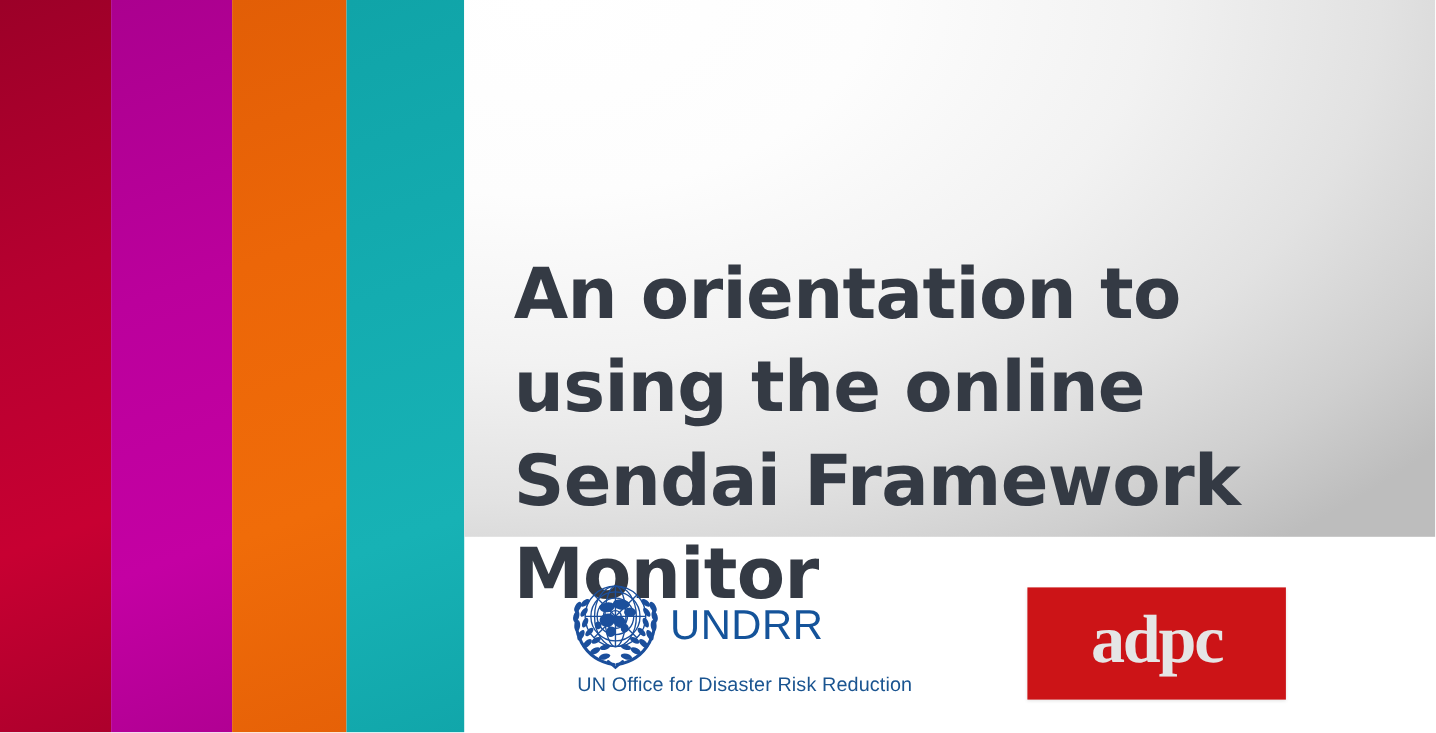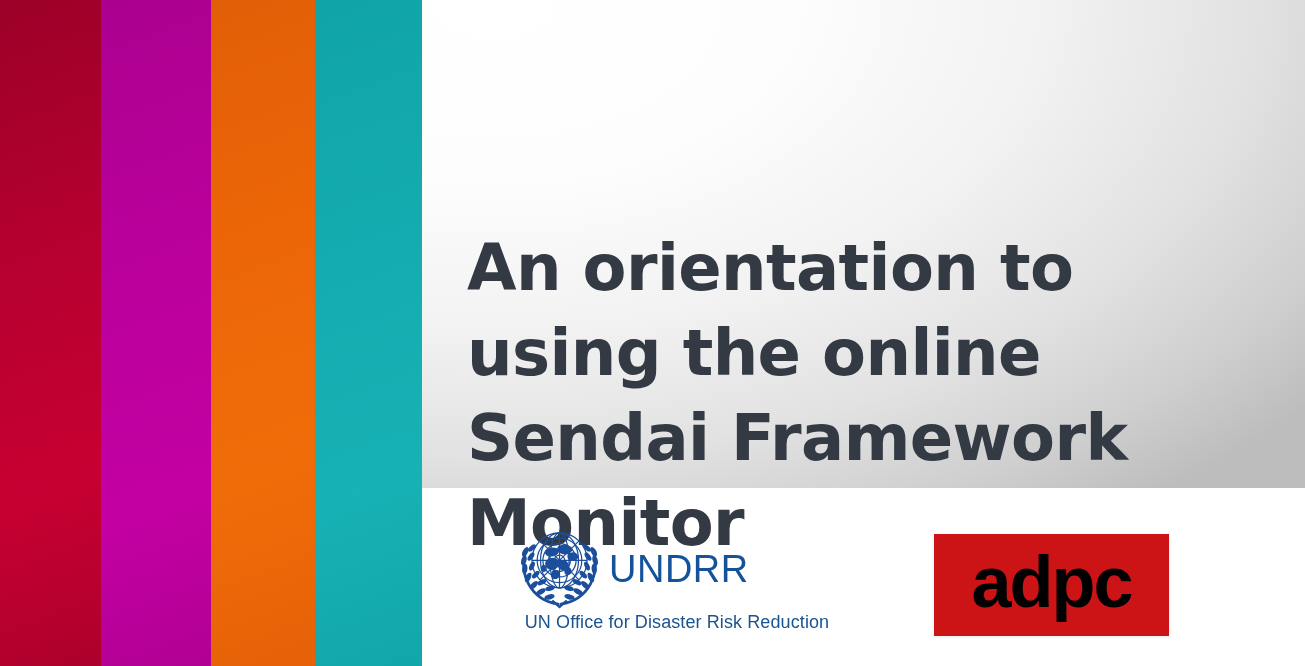--- a/index.html
+++ b/index.html
@@ -122,25 +122,25 @@
     top: 14px;
     width: 235px;
     height: 102px;
     background: #cc1417;
     display: flex;
     align-items: center;
     justify-content: center;
     box-shadow: 0 1px 3px rgba(0,0,0,0.10);
   }
   .adpc-word {
-    font-family: Liberation Sans, sans-serif;
+    font-family: Liberation Serif, serif;
     font-weight: 700;
-    font-size: 72px;
+    font-size: 62px;
     line-height: 76px;
-    color: #000000;
+    color: #e5e5e5;
     letter-spacing: -2px;
     margin-top: -6px;
   }
 </style>
 </head>
 <body>
 
 <div class="slide">
 
   <div class="bars">

